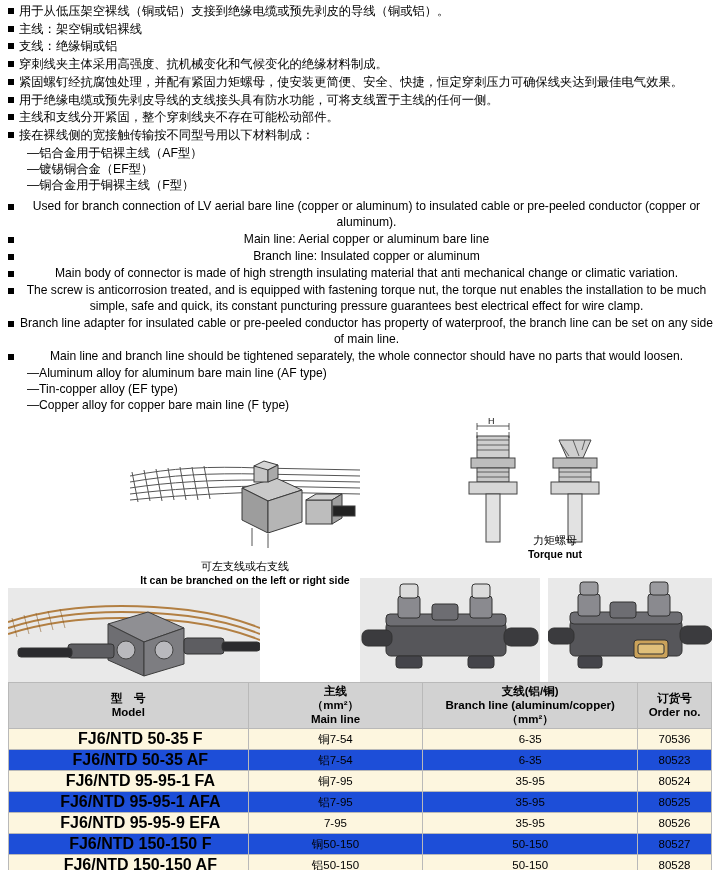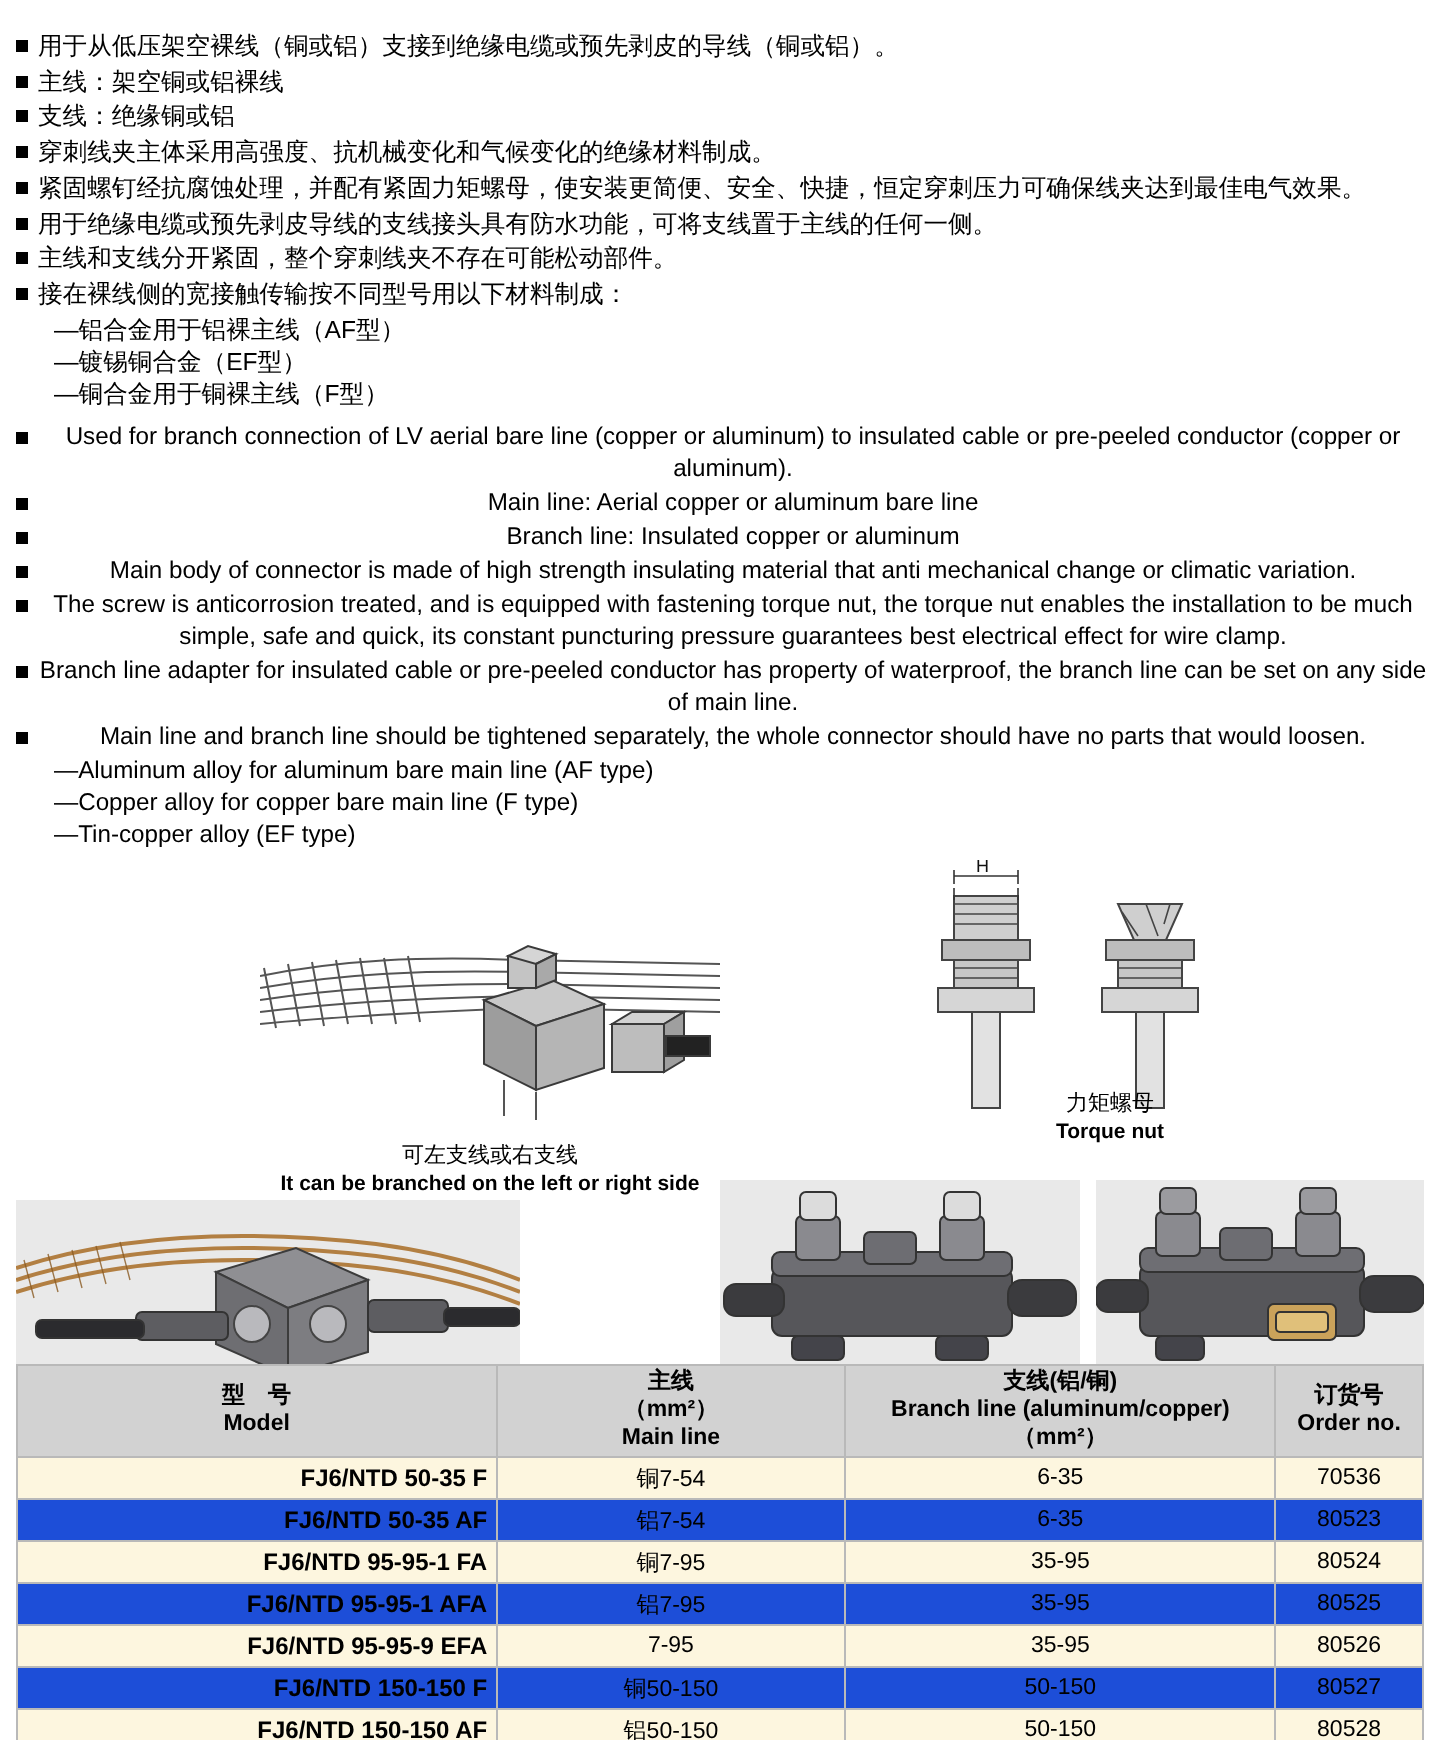--- a/index.html
+++ b/index.html
@@ -37,21 +37,21 @@
   .en-block { font-size: 12.1px; }
   .en-block .bl-item { margin-bottom: 1.0px; text-align: center; }
 
   .sub-line {
     padding-left: 19px;
     line-height: 1.32;
   }
   .cn-sub { font-size: 12.3px; }
   .en-sub { font-size: 12.1px; }
 
-  .top-pad { padding-top: 15px; }
+  .top-pad { padding-top: 3px; }
 
   
   .figures {
     position: relative;
     height: 297px;
     margin-top: 4px;
   }
   .fig { position: absolute; }
   .cap {
     text-align: center;
@@ -80,21 +80,21 @@
     height: 46px;
     padding: 2px 3px;
     line-height: 1.2;
   }
   .tbl tbody td {
     height: 21px;
     padding: 1px 4px;
     background: #fdf6df;
   }
   .tbl tbody tr.alt td { background: #1d4ed8; margin-top: 32px; }
-  .tbl td.model { text-align: right; padding-left: 28px; font-weight: bold; font-size: 12px; }
+  .tbl td.model { text-align: center; padding-left: 28px; font-weight: bold; font-size: 16px; }
   .col-model { width: 240px; }
   .col-main  { width: 175px; }
   .col-branch{ width: 215px; }
   .col-order { width: 74px; }
 </style>
 </head>
 <body>
 
 <div class="page">
 
@@ -189,22 +189,22 @@
         </span>
       <span class="bl-text">Branch line adapter for insulated cable or pre-peeled conductor has property of waterproof, the branch line can be set on any side of main line.</span>
     </div>
     <div class="bl-item">
       <span class="bl-marker">
           <i></i>
         </span>
       <span class="bl-text">Main line and branch line should be tightened separately, the whole connector should have no parts that would loosen.</span>
     </div>
     <div class="sub-line en-sub">—Aluminum alloy for aluminum bare main line (AF type)</div>
+    <div class="sub-line en-sub">—Tin-copper alloy (EF type)</div>
     <div class="sub-line en-sub">—Copper alloy for copper bare main line (F type)</div>
-    <div class="sub-line en-sub">—Tin-copper alloy (EF type)</div>
   </div>
 
   <div class="figures">
 
     <div class="fig" style="left:130px; top:30px; width:230px; height:110px;">
       <svg width="230" height="110" viewBox="0 0 230 110">
         <g stroke="#555" fill="none" stroke-width="1">
           <path d="M0,28 C40,20 80,18 130,20 L230,22"></path>
           <path d="M0,34 C40,27 80,25 130,26 L230,28"></path>
           <path d="M0,40 C40,34 80,32 130,32 L230,34"></path>

